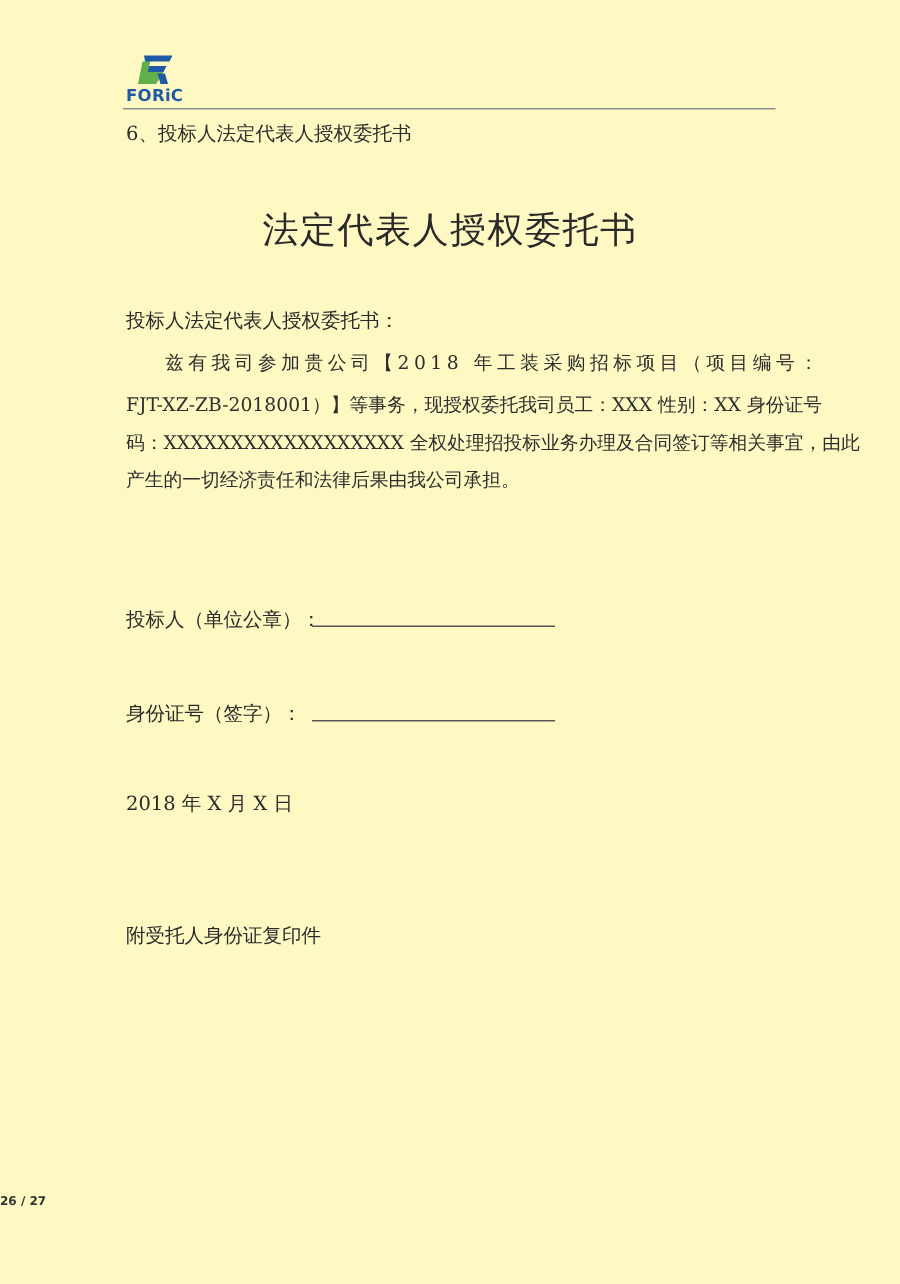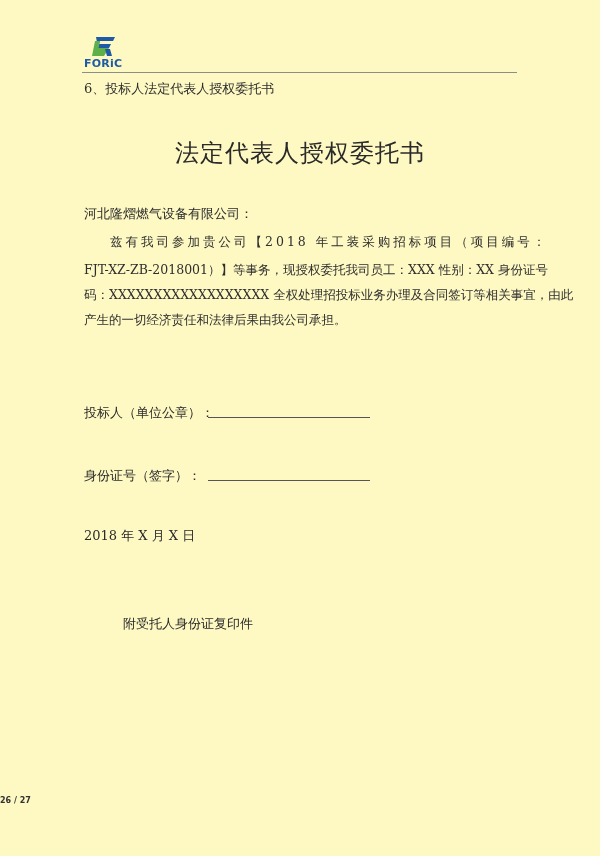--- a/index.html
+++ b/index.html
@@ -105,21 +105,20 @@
       top: 527px;
       font-size: 13px;
       white-space: nowrap;
     }
     .attachment {
       position: absolute;
       left: 84px;
       top: 615px;
       font-size: 13px;
       white-space: nowrap;
-      margin-left: 39px;
     }
     .page-number {
       position: absolute;
       left: 0;
       width: 600px;
       top: 796px;
       text-align: left;
       font-family: "DejaVu Sans", "Liberation Sans", sans-serif;
       font-weight: bold;
       font-size: 8px;
@@ -140,21 +139,21 @@
     </svg>
     <span class="logo-text">FORiC</span>
   </div>
 
   <div class="header-rule"></div>
 
   <div class="section-heading">6、投标人法定代表人授权委托书</div>
 
   <div class="doc-title">法定代表人授权委托书</div>
 
-  <div class="addressee">河北隆熠燃气设备有限公司：</div>
+  <div class="addressee">投标人法定代表人授权委托书：</div>
 
   <div class="body-line line1">兹有我司参加贵公司【2018 年工装采购招标项目（项目编号：</div>
   <div class="body-line line2">FJT-XZ-ZB-2018001）】等事务，现授权委托我司员工：XXX 性别：XX 身份证号</div>
   <div class="body-line line3">码：XXXXXXXXXXXXXXXXXX 全权处理招投标业务办理及合同签订等相关事宜，由此</div>
   <div class="body-line line4">产生的一切经济责任和法律后果由我公司承担。</div>
 
   <div class="sig-label" style="top:404px;">投标人（单位公章）：</div>
   <div class="sig-line" style="top:417px;"></div>
 
   <div class="sig-label" style="top:467px;">身份证号（签字）：</div>

